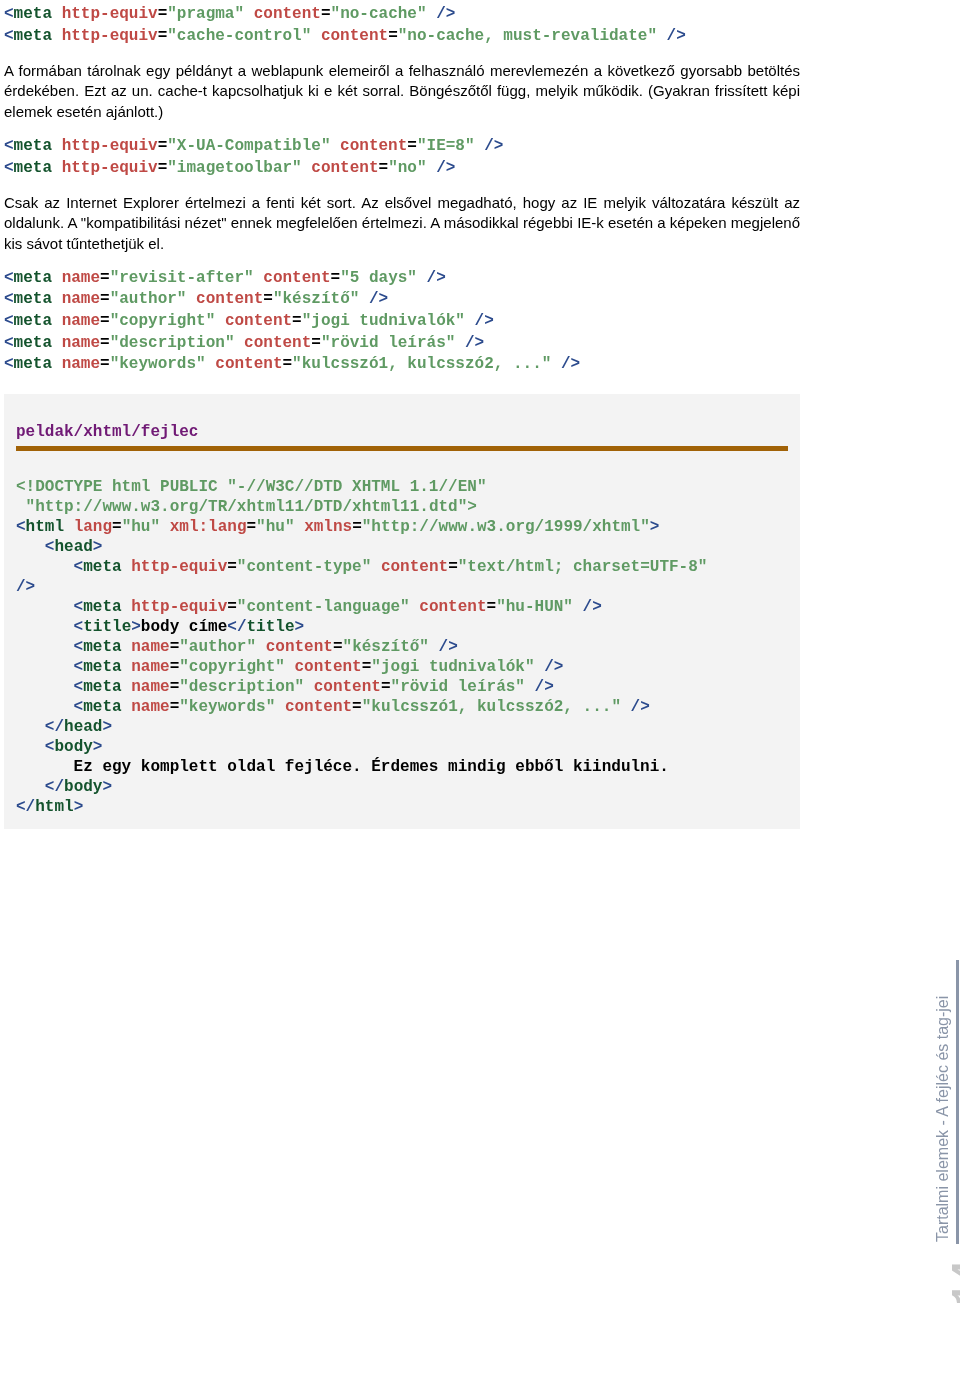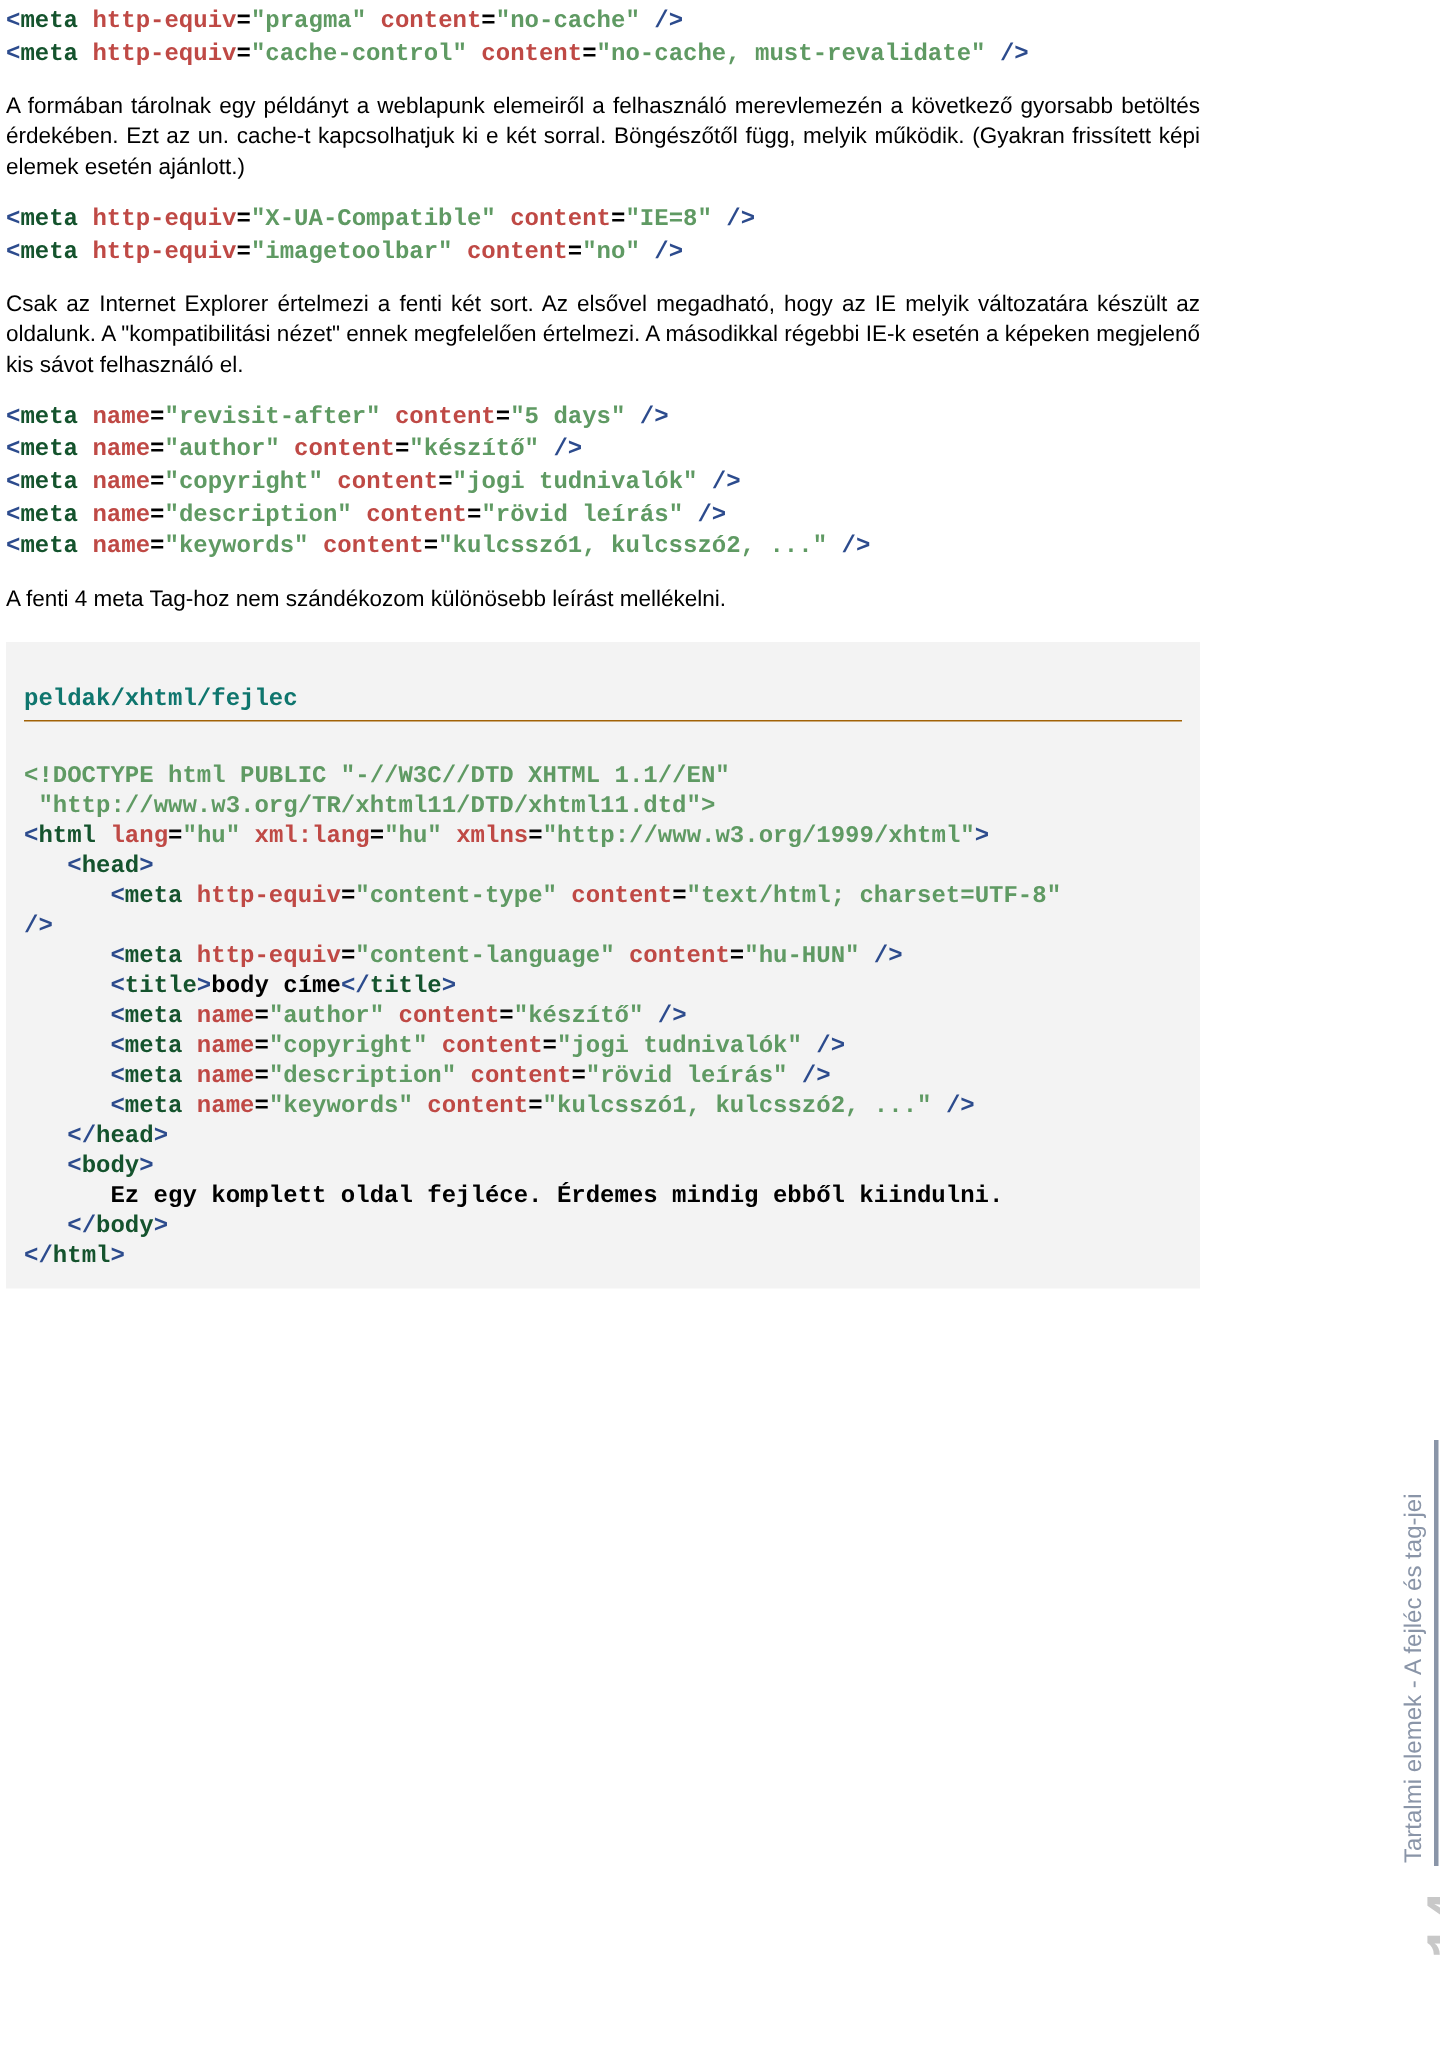--- a/index.html
+++ b/index.html
@@ -36,25 +36,25 @@
     padding: 8px 12px 12px 12px;
     margin-top: 18px;
     font-family: "Courier New", monospace;
     font-size: 16px;
     white-space: pre-wrap;
     line-height: 1.25;
     width: 796px;
     box-sizing: border-box;
   }
   .example-title {
-    color: #0f766e;
+    color: #701a75;
     font-family: "Courier New", monospace;
     font-size: 16px;
     font-weight: bold;
-    border-bottom: 1px solid #a16207;
+    border-bottom: 5px solid #a16207;
     padding-bottom: 4px;
     margin-bottom: 6px;
   }
   
   .side-label {
     position: absolute;
     right: 28px;
     top: 960px;
     transform: rotate(-90deg);
     transform-origin: right top;
@@ -87,31 +87,30 @@
 <div class="content">
 
 <div class="code-line"><span class="tag-angle">&lt;</span><span class="tag-name">meta</span><span> </span><span class="attr-name">http-equiv</span><span class="attr-eq">=</span><span class="attr-val"><span>"</span><span>pragma</span><span>"</span></span><span> </span><span class="attr-name">content</span><span class="attr-eq">=</span><span class="attr-val"><span>"</span><span>no-cache</span><span>"</span></span><span> </span><span class="tag-angle"><span>/</span><span>&gt;</span></span></div>
 <div class="code-line"><span class="tag-angle">&lt;</span><span class="tag-name">meta</span><span> </span><span class="attr-name">http-equiv</span><span class="attr-eq">=</span><span class="attr-val"><span>"</span><span>cache-control</span><span>"</span></span><span> </span><span class="attr-name">content</span><span class="attr-eq">=</span><span class="attr-val"><span>"</span><span>no-cache, must-revalidate</span><span>"</span></span><span> </span><span class="tag-angle"><span>/</span><span>&gt;</span></span></div>
 
 <p class="para">A formában tárolnak egy példányt a weblapunk elemeiről a felhasználó merevlemezén a következő gyorsabb betöltés érdekében. Ezt az un. cache-t kapcsolhatjuk ki e két sorral. Böngészőtől függ, melyik működik. (Gyakran frissített képi elemek esetén ajánlott.)</p>
 
 <div class="code-line"><span class="tag-angle">&lt;</span><span class="tag-name">meta</span><span> </span><span class="attr-name">http-equiv</span><span class="attr-eq">=</span><span class="attr-val"><span>"</span><span>X-UA-Compatible</span><span>"</span></span><span> </span><span class="attr-name">content</span><span class="attr-eq">=</span><span class="attr-val"><span>"</span><span>IE=8</span><span>"</span></span><span> </span><span class="tag-angle"><span>/</span><span>&gt;</span></span></div>
 <div class="code-line"><span class="tag-angle">&lt;</span><span class="tag-name">meta</span><span> </span><span class="attr-name">http-equiv</span><span class="attr-eq">=</span><span class="attr-val"><span>"</span><span>imagetoolbar</span><span>"</span></span><span> </span><span class="attr-name">content</span><span class="attr-eq">=</span><span class="attr-val"><span>"</span><span>no</span><span>"</span></span><span> </span><span class="tag-angle"><span>/</span><span>&gt;</span></span></div>
 
-<p class="para">Csak az Internet Explorer értelmezi a fenti két sort. Az elsővel megadható, hogy az IE melyik változatára készült az oldalunk. A "kompatibilitási nézet" ennek megfelelően értelmezi. A másodikkal régebbi IE-k esetén a képeken megjelenő kis sávot felhasználó el.</p>
+<p class="para">Csak az Internet Explorer értelmezi a fenti két sort. Az elsővel megadható, hogy az IE melyik változatára készült az oldalunk. A "kompatibilitási nézet" ennek megfelelően értelmezi. A másodikkal régebbi IE-k esetén a képeken megjelenő kis sávot tűntethetjük el.</p>
 
 <div class="code-line"><span class="tag-angle">&lt;</span><span class="tag-name">meta</span><span> </span><span class="attr-name">name</span><span class="attr-eq">=</span><span class="attr-val"><span>"</span><span>revisit-after</span><span>"</span></span><span> </span><span class="attr-name">content</span><span class="attr-eq">=</span><span class="attr-val"><span>"</span><span>5 days</span><span>"</span></span><span> </span><span class="tag-angle"><span>/</span><span>&gt;</span></span></div>
 
 
 <div class="code-line"><span class="tag-angle">&lt;</span><span class="tag-name">meta</span><span> </span><span class="attr-name">name</span><span class="attr-eq">=</span><span class="attr-val"><span>"</span><span>author</span><span>"</span></span><span> </span><span class="attr-name">content</span><span class="attr-eq">=</span><span class="attr-val"><span>"</span><span>készítő</span><span>"</span></span><span> </span><span class="tag-angle"><span>/</span><span>&gt;</span></span></div>
 <div class="code-line"><span class="tag-angle">&lt;</span><span class="tag-name">meta</span><span> </span><span class="attr-name">name</span><span class="attr-eq">=</span><span class="attr-val"><span>"</span><span>copyright</span><span>"</span></span><span> </span><span class="attr-name">content</span><span class="attr-eq">=</span><span class="attr-val"><span>"</span><span>jogi tudnivalók</span><span>"</span></span><span> </span><span class="tag-angle"><span>/</span><span>&gt;</span></span></div>
 <div class="code-line"><span class="tag-angle">&lt;</span><span class="tag-name">meta</span><span> </span><span class="attr-name">name</span><span class="attr-eq">=</span><span class="attr-val"><span>"</span><span>description</span><span>"</span></span><span> </span><span class="attr-name">content</span><span class="attr-eq">=</span><span class="attr-val"><span>"</span><span>rövid leírás</span><span>"</span></span><span> </span><span class="tag-angle"><span>/</span><span>&gt;</span></span></div>
 <div class="code-line"><span class="tag-angle">&lt;</span><span class="tag-name">meta</span><span> </span><span class="attr-name">name</span><span class="attr-eq">=</span><span class="attr-val"><span>"</span><span>keywords</span><span>"</span></span><span> </span><span class="attr-name">content</span><span class="attr-eq">=</span><span class="attr-val"><span>"</span><span>kulcsszó1, kulcsszó2, ...</span><span>"</span></span><span> </span><span class="tag-angle"><span>/</span><span>&gt;</span></span></div>
 
-<p class="para" style="text-align:left">A fenti 4 meta Tag-hoz nem szándékozom különösebb leírást mellékelni.</p>
 
 <div class="example-box">
 <div class="example-title">peldak/xhtml/fejlec</div>
 <span class="doctype">&lt;!DOCTYPE html PUBLIC "-//W3C//DTD XHTML 1.1//EN"</span>
 <span class="doctype"> "http://www.w3.org/TR/xhtml11/DTD/xhtml11.dtd"&gt;</span>
 <span><span class="tag-angle">&lt;</span><span class="tag-name">html</span><span> </span><span class="attr-name">lang</span><span class="attr-eq">=</span><span class="attr-val"><span>"</span><span>hu</span><span>"</span></span><span> </span><span class="attr-name">xml:lang</span><span class="attr-eq">=</span><span class="attr-val"><span>"</span><span>hu</span><span>"</span></span><span> </span><span class="attr-name">xmlns</span><span class="attr-eq">=</span><span class="attr-val"><span>"</span><span>http://www.w3.org/1999/xhtml</span><span>"</span></span><span class="tag-angle">&gt;</span></span>
    <span><span class="tag-angle">&lt;</span><span class="tag-name">head</span><span class="tag-angle">&gt;</span></span>
       <span><span class="tag-angle">&lt;</span><span class="tag-name">meta</span><span> </span><span class="attr-name">http-equiv</span><span class="attr-eq">=</span><span class="attr-val"><span>"</span><span>content-type</span><span>"</span></span><span> </span><span class="attr-name">content</span><span class="attr-eq">=</span><span class="attr-val"><span>"</span><span>text/html; charset=UTF-8</span><span>"</span></span><span> </span></span>
 <span class="tag-angle"><span>/</span><span>&gt;</span></span>
       <span><span class="tag-angle">&lt;</span><span class="tag-name">meta</span><span> </span><span class="attr-name">http-equiv</span><span class="attr-eq">=</span><span class="attr-val"><span>"</span><span>content-language</span><span>"</span></span><span> </span><span class="attr-name">content</span><span class="attr-eq">=</span><span class="attr-val"><span>"</span><span>hu-HUN</span><span>"</span></span><span> </span><span class="tag-angle"><span>/</span><span>&gt;</span></span></span>

